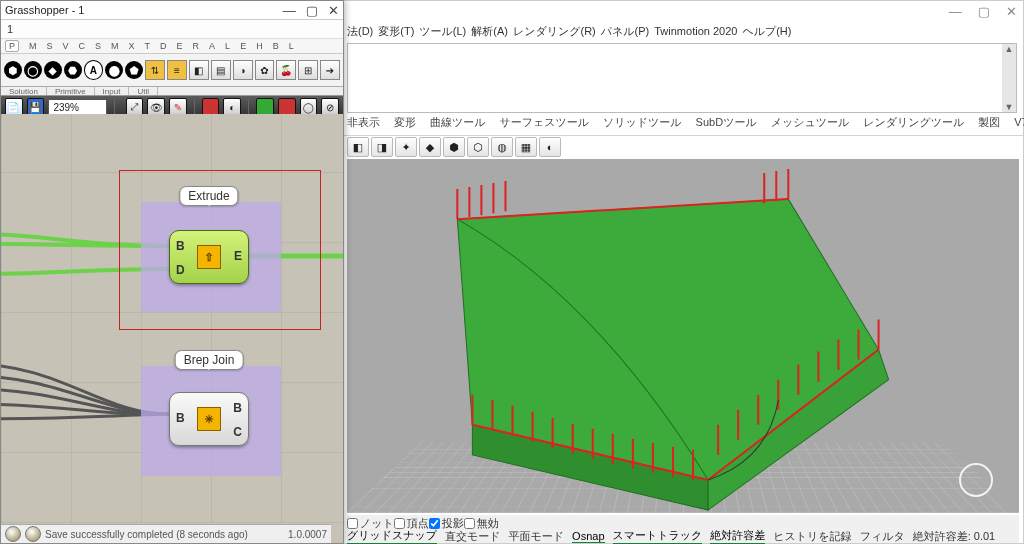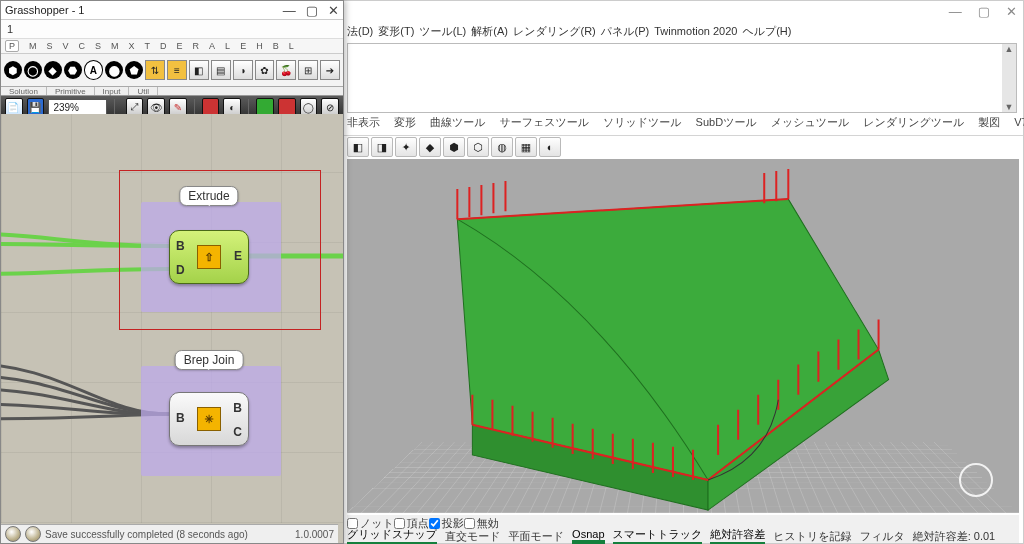--- a/index.html
+++ b/index.html
@@ -14,21 +14,21 @@
 .rhino-tabs div{white-space:nowrap}
 .rhino-icons{height:22px;display:flex;align-items:center;gap:2px;padding-left:346px}
 .ic{width:20px;height:18px;border:1px solid #b9b9b9;background:linear-gradient(#fefefe,#e4e4e4);border-radius:2px;display:flex;align-items:center;justify-content:center;font-size:11px}
 .viewport{position:absolute;left:346px;top:158px;right:4px;bottom:30px;background:#a9a9a9}
 .grid{position:absolute;left:0;right:0;bottom:0;height:55%;background:repeating-linear-gradient(90deg,rgba(255,255,255,.18) 0 1px,transparent 1px 14px),repeating-linear-gradient(0deg,rgba(255,255,255,.18) 0 1px,transparent 1px 14px);transform:perspective(600px) rotateX(62deg);transform-origin:bottom center}
 .white-circle{position:absolute;right:26px;bottom:16px;width:30px;height:30px;border:2px solid #fff;border-radius:50%;opacity:.85}
 .status-bot{position:absolute;left:346px;right:4px;bottom:12px;height:16px;display:flex;align-items:center;gap:0;font-size:11px;color:#333;background:#f0f0f0}
 .status-bot2{position:absolute;left:346px;right:4px;bottom:0;height:14px;display:flex;align-items:center;gap:8px;font-size:11px;color:#333;background:#f0f0f0}
 .chk{display:inline-flex;align-items:center;gap:2px}
 .chk input{margin:0;width:11px;height:11px}
-.u{color:#000;border-bottom:4px solid #15803d}
+.u{color:#000;border-bottom:1px solid #15803d}
 .svg3d{position:absolute;inset:0}
 
 .gh-win{position:absolute;left:0;top:0;width:344px;height:544px;background:#c6c2b5;border:1px solid #888;box-shadow:2px 0 6px rgba(0,0,0,.25);box-sizing:border-box;overflow:hidden}
 .gh-title{height:18px;background:#fff;display:flex;align-items:center;justify-content:space-between;padding:0 4px;border-bottom:1px solid #ccc}
 .gh-title .wc{display:flex;gap:10px;font-size:13px;color:#444}
 .gh-menu{height:18px;background:#fdfdfd;display:flex;align-items:center;padding:0 6px;justify-content:space-between;border-bottom:1px solid #ddd;color:#333}
 .gh-menu .ml{display:flex;gap:10px}
 .gh-tabs{height:14px;background:#f6f6f6;display:flex;align-items:center;padding:0 4px;gap:10px;font-size:9px;color:#555;border-bottom:1px solid #ccc}
 .gh-tabs .act{background:#fff;border:1px solid #aaa;padding:0 3px;border-radius:2px}
 .gh-ribbon{height:32px;background:#f3f3f3;display:flex;align-items:center;padding:0 2px;border-bottom:1px solid #aaa}
@@ -45,21 +45,21 @@
 .group{position:absolute;background:#bca9ea;opacity:.75;border-radius:2px}
 .sel{position:absolute;border:1px solid #c42222}
 .compE{position:absolute;width:78px;height:52px;border:1px solid #4a6a18;border-radius:10px;background:linear-gradient(#d4f27a,#a4d24a);box-shadow:0 2px 3px rgba(0,0,0,.3)}
 .compJ{position:absolute;width:78px;height:52px;border:1px solid #777;border-radius:10px;background:linear-gradient(#fafafa,#d8d8d8);box-shadow:0 2px 3px rgba(0,0,0,.3)}
 .port{position:absolute;font-size:12px;font-weight:bold;color:#333}
 .portL{left:6px}.portR{right:6px}
 .compIcon{position:absolute;left:50%;top:50%;transform:translate(-50%,-50%);width:22px;height:22px;background:#f4b400;border:1px solid #8a6000;display:flex;align-items:center;justify-content:center;font-weight:bold;font-size:11px;color:#5a3b00}
 .label{position:absolute;padding:2px 8px;background:#fff;border:1px solid #888;border-radius:7px;font-size:12px;color:#333;transform:translateX(-50%);box-shadow:0 1px 2px rgba(0,0,0,.2)}
 .label::after{content:"";position:absolute;left:50%;bottom:-5px;margin-left:-4px;border:4px solid transparent;border-top-color:#fff}
 .wire{position:absolute;left:0;top:0;width:100%;height:100%;pointer-events:none}
-.gh-status{position:absolute;left:0;right:5px;bottom:0;height:18px;background:#efefef;border-top:1px solid #aaa;display:flex;align-items:center;justify-content:space-between;padding:0 4px;font-size:10px;color:#555}
+.gh-status{position:absolute;left:0;right:12px;bottom:0;height:18px;background:#efefef;border-top:1px solid #aaa;display:flex;align-items:center;justify-content:space-between;padding:0 4px;font-size:10px;color:#555}
 .gh-status .ico{width:14px;height:14px;background:radial-gradient(circle at 40% 35%,#fff,#bdb28e 60%,#8b8163);border-radius:50%;border:1px solid #777}
 </style>
 </head>
 <body>
 
 <div class="rhino-win">
   <div class="rhino-title">
     <span>—</span>
     <span>▢</span>
     <span>✕</span>

